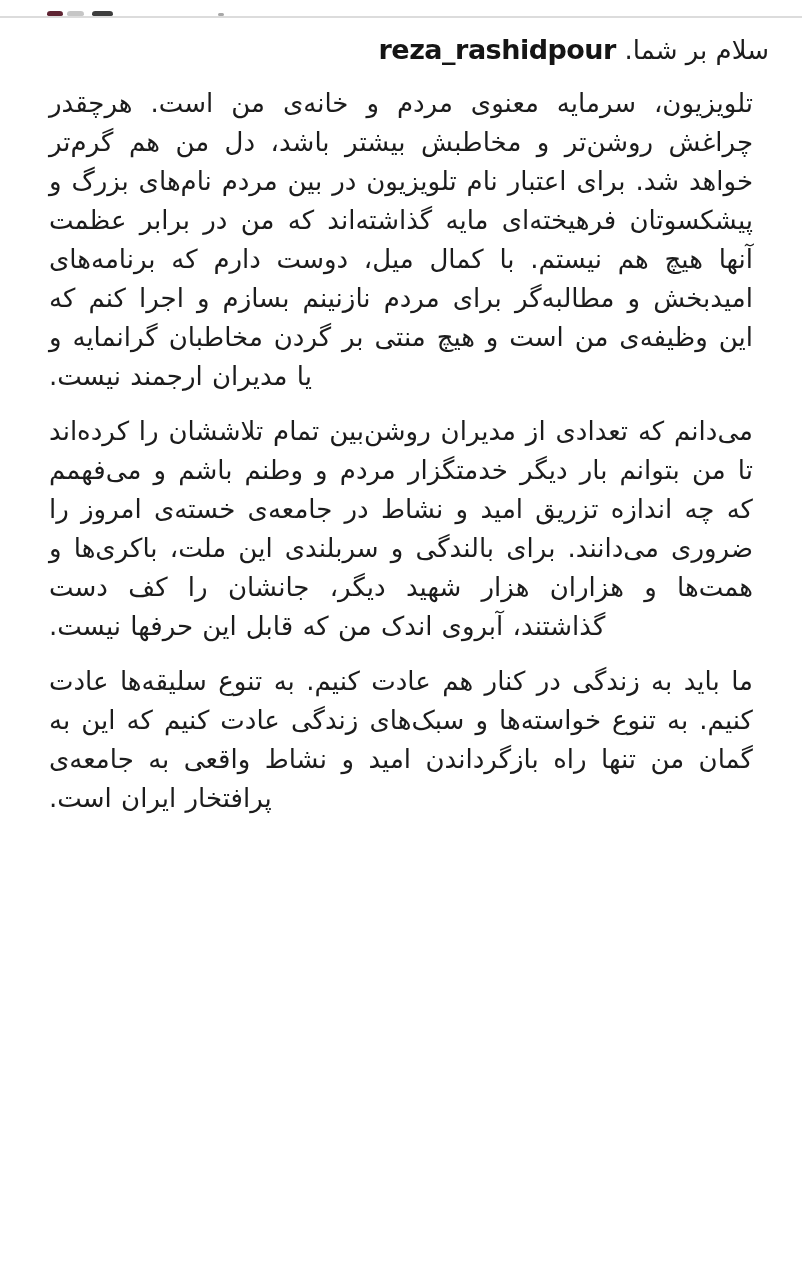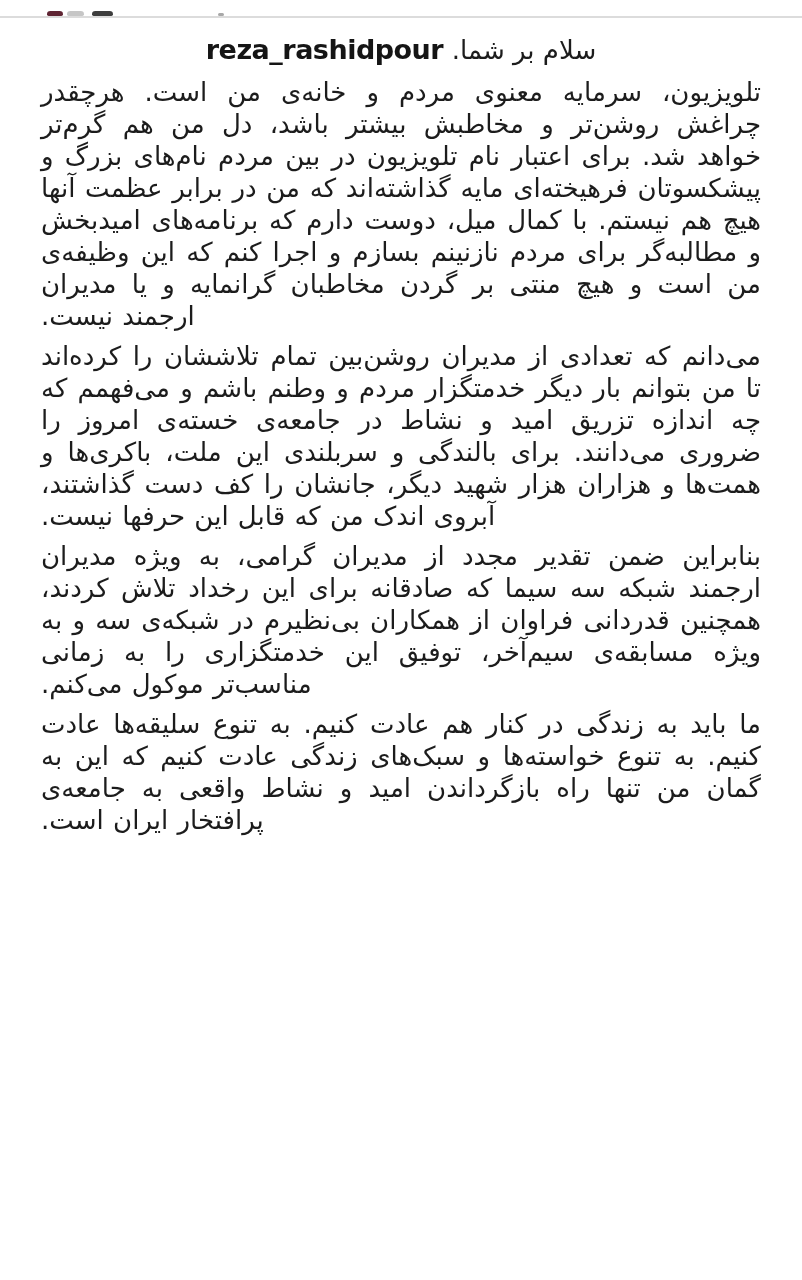--- a/index.html
+++ b/index.html
@@ -29,42 +29,42 @@
   .blob-comment{ left: 67px;  width: 17px; background: #c6c6c6; }
   .blob-share  { left: 92px;  width: 21px; background: #3d3d3d; }
   .blob-mark   { left: 218px; width: 6px;  height: 3px; background: #a8a8a8; border-radius: 2px; }
 
   .caption {
     padding: 0 33px;
   }
   .caption-first {
     margin: 14px 0 5px 0;
     direction: ltr;
-    text-align: center;
+    text-align: right;
     font-size: 27px;
     line-height: 36px;
     unicode-bidi: plaintext;
   }
   .username {
     font-weight: bold;
     color: #151515;
     letter-spacing: -0.5px;
   }
   .greeting {
     direction: rtl;
     unicode-bidi: isolate;
     font-size: 26px;
   }
   .par {
-    margin: 8px;
+    margin: 16px;
     direction: rtl;
     text-align: justify;
     text-align-last: left;
     font-size: 26px;
-    line-height: 32px;
+    line-height: 39px;
     word-spacing: 1px;
   }
 </style>
 </head>
 <body>
 
 <div class="page">
 
   <div class="top-strip">
     <span class="blob blob-like"></span>
@@ -72,18 +72,17 @@
     <span class="blob blob-share"></span>
     <span class="blob blob-mark"></span>
   </div>
 
   <div class="caption">
     <p class="caption-first"><span class="username">reza_rashidpour</span>
       <span class="greeting">سلام بر شما.</span></p>
 
     <p class="par">تلویزیون، سرمایه معنوی مردم و خانه‌ی من است. هرچقدر چراغش روشن‌تر و مخاطبش بیشتر باشد، دل من هم گرم‌تر خواهد شد. برای اعتبار نام تلویزیون در بین مردم نام‌های بزرگ و پیشکسوتان فرهیخته‌ای مایه گذاشته‌اند که من در برابر عظمت آنها هیچ هم نیستم. با کمال میل، دوست دارم که برنامه‌های امیدبخش و مطالبه‌گر برای مردم نازنینم بسازم و اجرا کنم که این وظیفه‌ی من است و هیچ منتی بر گردن مخاطبان گرانمایه و یا مدیران ارجمند نیست.</p>
     <p class="par">می‌دانم که تعدادی از مدیران روشن‌بین تمام تلاششان را کرده‌اند تا من بتوانم بار دیگر خدمتگزار مردم و وطنم باشم و می‌فهمم که چه اندازه تزریق امید و نشاط در جامعه‌ی خسته‌ی امروز را ضروری می‌دانند. برای بالندگی و سربلندی این ملت، باکری‌ها و همت‌ها و هزاران هزار شهید دیگر، جانشان را کف دست گذاشتند، آبروی اندک من که قابل این حرفها نیست.</p>
-    <p class="par">بنابراین ضمن تقدیر مجدد از مدیران گرامی، به ویژه مدیران ارجمند شبکه سه سیما که صادقانه برای این رخداد تلاش کردند، همچنین قدردانی فراوان از همکاران بی‌نظیرم در شبکه‌ی سه و به ویژه مسابقه‌ی سیم‌آخر، توفیق این خدمتگزاری را به زمانی مناسب‌تر موکول می‌کنم.</p>
     <p class="par">ما باید به زندگی در کنار هم عادت کنیم. به تنوع سلیقه‌ها عادت کنیم. به تنوع خواسته‌ها و سبک‌های زندگی عادت کنیم که این به گمان من تنها راه بازگرداندن امید و نشاط واقعی به جامعه‌ی پرافتخار ایران است.</p>
 
   </div>
 
 </div>
 
 </body></html>

